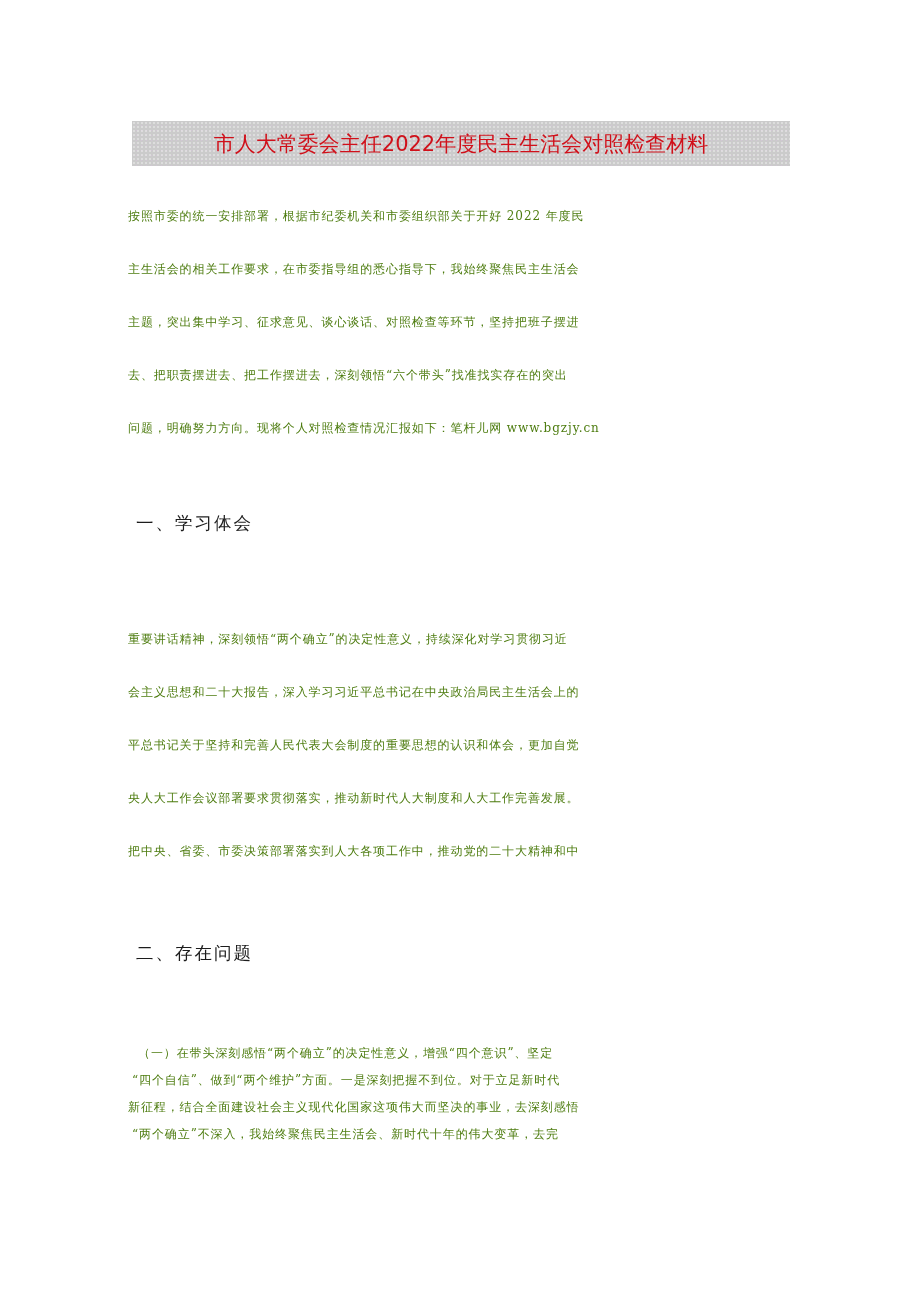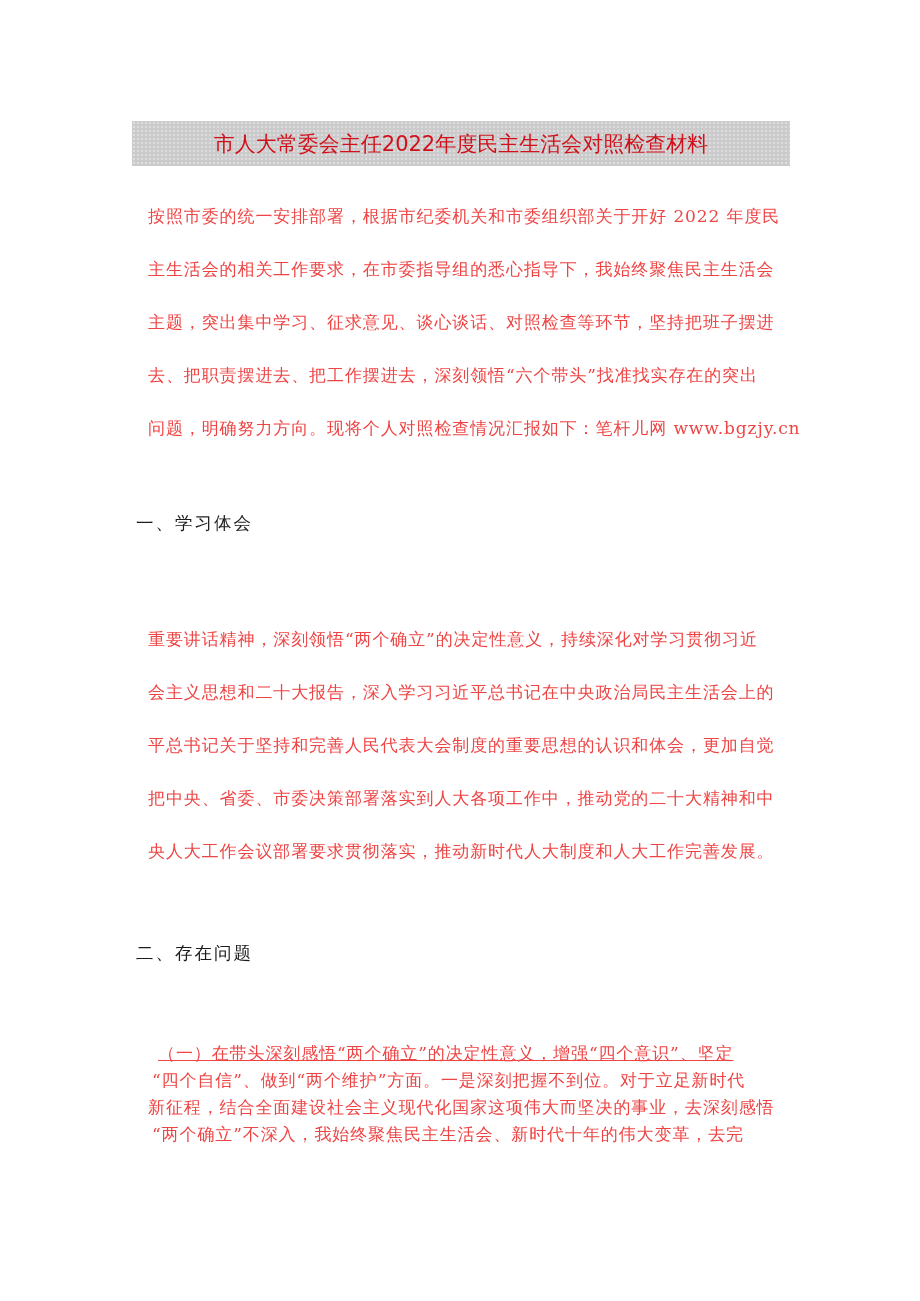--- a/index.html
+++ b/index.html
@@ -39,25 +39,25 @@
     }
     .title-text {
       color: #d0101a;
       font-family: "DejaVu Sans", sans-serif;
       font-size: 21px;
       letter-spacing: 0px;
       white-space: nowrap;
     }
     .para {
       position: absolute;
-      left: 148px;
+      left: 128px;
       width: 656px;
       font-family: "DejaVu Serif", serif;
-      font-size: 17px;
-      color: #ef4444;
+      font-size: 12px;
+      color: #4d7c0f;
       text-align: justify;
       text-align-last: left;
       letter-spacing: 0.9px;
     }
     .para.loose {
       line-height: 53px;
     }
     .para.tight {
       line-height: 27px;
     }
@@ -90,26 +90,26 @@
     <span class="line">去、把职责摆进去、把工作摆进去，深刻领悟“六个带头”找准找实存在的突出</span>
     <span class="line">问题，明确努力方向。现将个人对照检查情况汇报如下：笔杆儿网 www.bgzjy.cn</span>
   </div>
 
   <div class="heading" style="top:511px;">一、学习体会</div>
 
   <div class="para loose" style="top:613px;">
     <span class="line">重要讲话精神，深刻领悟“两个确立”的决定性意义，持续深化对学习贯彻习近</span>
     <span class="line">会主义思想和二十大报告，深入学习习近平总书记在中央政治局民主生活会上的</span>
     <span class="line">平总书记关于坚持和完善人民代表大会制度的重要思想的认识和体会，更加自觉</span>
+    <span class="line">央人大工作会议部署要求贯彻落实，推动新时代人大制度和人大工作完善发展。</span>
     <span class="line">把中央、省委、市委决策部署落实到人大各项工作中，推动党的二十大精神和中</span>
-    <span class="line">央人大工作会议部署要求贯彻落实，推动新时代人大制度和人大工作完善发展。</span>
   </div>
 
   <div class="heading" style="top:941px;">二、存在问题</div>
 
   <div class="para tight" style="top:1040px;">
-    <span class="line" style="padding-left:10px;text-decoration:underline;">（一）在带头深刻感悟“两个确立”的决定性意义，增强“四个意识”、坚定</span>
+    <span class="line" style="padding-left:10px;">（一）在带头深刻感悟“两个确立”的决定性意义，增强“四个意识”、坚定</span>
     <span class="line" style="padding-left:4px;">“四个自信”、做到“两个维护”方面。一是深刻把握不到位。对于立足新时代</span>
     <span class="line">新征程，结合全面建设社会主义现代化国家这项伟大而坚决的事业，去深刻感悟</span>
     <span class="line" style="padding-left:4px;">“两个确立”不深入，我始终聚焦民主生活会、新时代十年的伟大变革，去完</span>
   </div>
 
 </div>
 
 </body></html>

